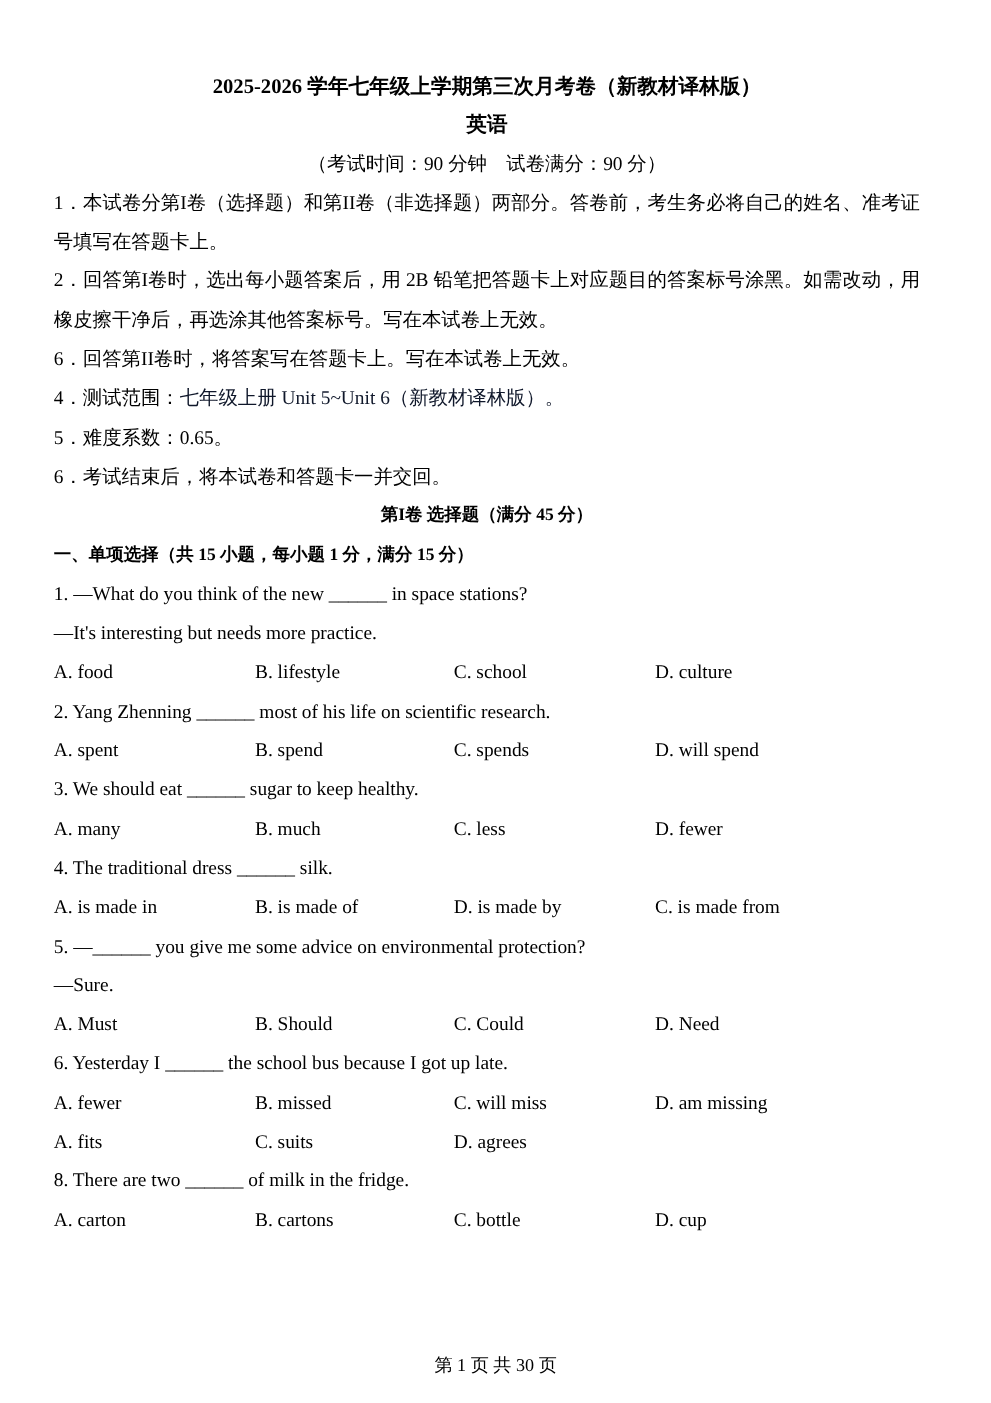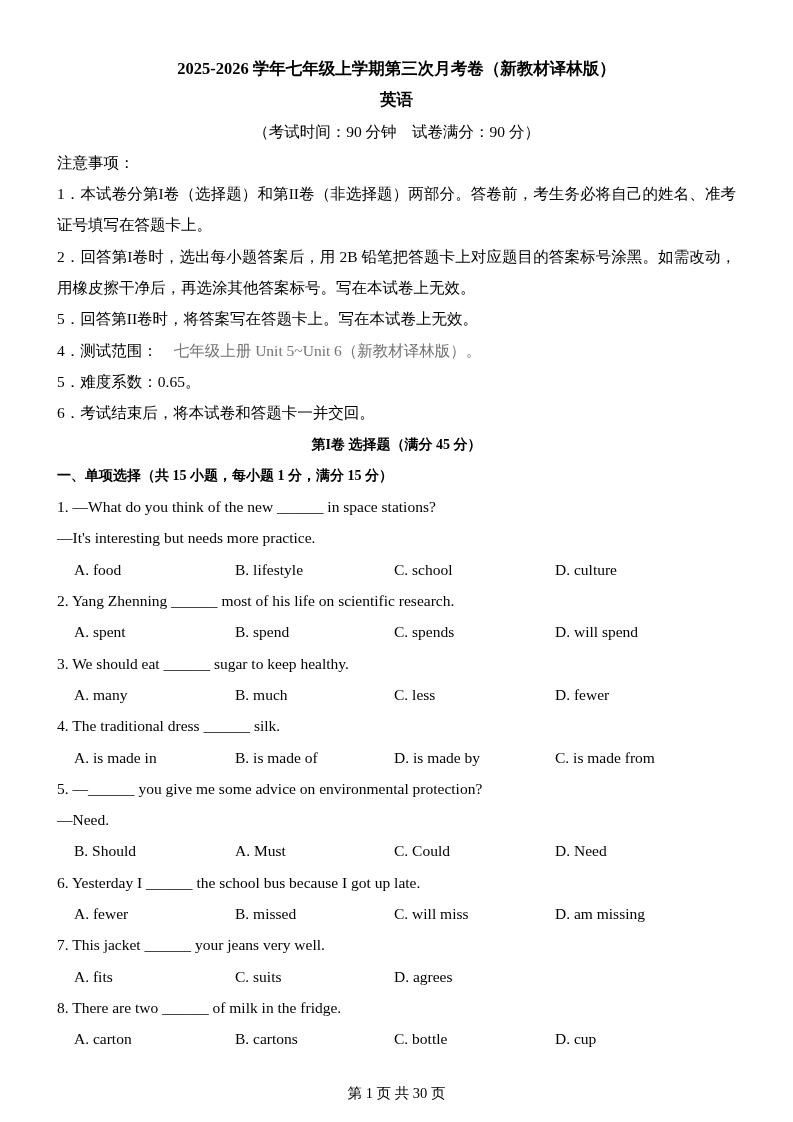--- a/index.html
+++ b/index.html
@@ -6,34 +6,33 @@
   .page {
     position: relative;
     width: 793px;
     height: 1122px;
     background: #ffffff;
     color: #000000;
     font-family: "Liberation Serif", "DejaVu Serif", serif;
     font-size: 15.5px;
     overflow: hidden;
   }
-  .content { padding: 53px 57px 0 57px; }
+  .content { padding: 53px 57px 0 43px; }
   p, h1, h2, h3, h4 { margin: 0; padding: 0; font-size: inherit; }
   .line { line-height: 31.3px; }
   .center { text-align: center; }
   .bold { font-weight: bold; }
   .title-line { font-size: 16.5px; }
   .head-line { font-size: 14px; }
   .note { line-height: 31.3px; text-align: justify; }
-  .red { color: #737373; margin-left: 16px; }
+  .red { color: #0f172a; }
   .options {
     display: grid;
     grid-template-columns: 161px 159px 161px 1fr;
     line-height: 31.3px;
-    margin-left: 17px;
   }
   .footer {
     position: absolute;
     left: 0;
     right: 0;
     top: 1078px;
     text-align: center;
     font-size: 14.5px;
     line-height: 31px;
   }
@@ -41,25 +40,24 @@
 </head>
 <body>
 
 <div class="page">
   <div class="content">
 
     <h1 class="line center bold title-line">2025-2026 学年七年级上学期第三次月考卷（新教材译林版）</h1>
     <h2 class="line center bold title-line">英语</h2>
     <p class="line center">（考试时间：90 分钟　试卷满分：90 分）</p>
 
-    <p class="line">注意事项：</p>
 
     <p class="note"><span>1．本试卷分第I卷（选择题）和第II卷（非选择题）两部分。答卷前，考生务必将自己的姓名、准考证号填写在答题卡上。</span></p>
     <p class="note"><span>2．回答第I卷时，选出每小题答案后，用 2B 铅笔把答题卡上对应题目的答案标号涂黑。如需改动，用橡皮擦干净后，再选涂其他答案标号。写在本试卷上无效。</span></p>
-    <p class="note"><span>5．回答第II卷时，将答案写在答题卡上。写在本试卷上无效。</span></p>
+    <p class="note"><span>6．回答第II卷时，将答案写在答题卡上。写在本试卷上无效。</span></p>
     <p class="note"><span>4．测试范围：</span><span class="red">七年级上册 Unit 5~Unit 6（新教材译林版）。</span></p>
     <p class="note"><span>5．难度系数：0.65。</span></p>
     <p class="note"><span>6．考试结束后，将本试卷和答题卡一并交回。</span></p>
 
     <h3 class="line center bold head-line">第I卷 选择题（满分 45 分）</h3>
     <h4 class="line bold head-line">一、单项选择（共 15 小题，每小题 1 分，满分 15 分）</h4>
 
     <div class="question">
       <p class="line">1. —What do you think of the new ______ in space stations?</p>
       <p class="line">—It's interesting but needs more practice.</p>
@@ -96,41 +94,40 @@
       <div class="options">
         <span>A. is made in</span>
         <span>B. is made of</span>
         <span>D. is made by</span>
         <span>C. is made from</span>
       </div>
     </div>
 
     <div class="question">
       <p class="line">5. —______ you give me some advice on environmental protection?</p>
-      <p class="line">—Need.</p>
+      <p class="line">—Sure.</p>
       <div class="options">
+        <span>A. Must</span>
         <span>B. Should</span>
-        <span>A. Must</span>
         <span>C. Could</span>
         <span>D. Need</span>
       </div>
     </div>
 
     <div class="question">
       <p class="line">6. Yesterday I ______ the school bus because I got up late.</p>
       <div class="options">
         <span>A. fewer</span>
         <span>B. missed</span>
         <span>C. will miss</span>
         <span>D. am missing</span>
       </div>
     </div>
 
     <div class="question">
-      <p class="line">7. This jacket ______ your jeans very well.</p>
       <div class="options">
         <span>A. fits</span>
         <span>C. suits</span>
         <span>D. agrees</span>
       </div>
     </div>
 
     <div class="question">
       <p class="line">8. There are two ______ of milk in the fridge.</p>
       <div class="options">

